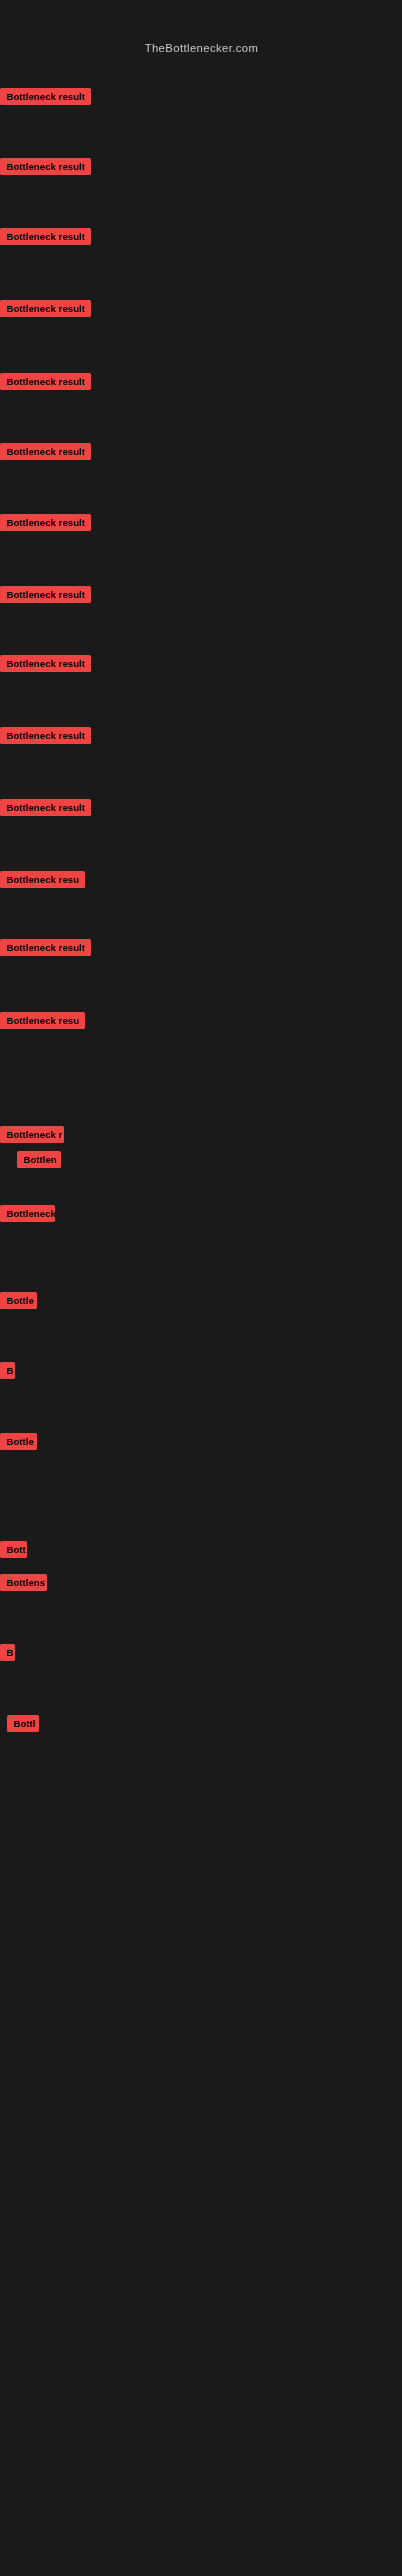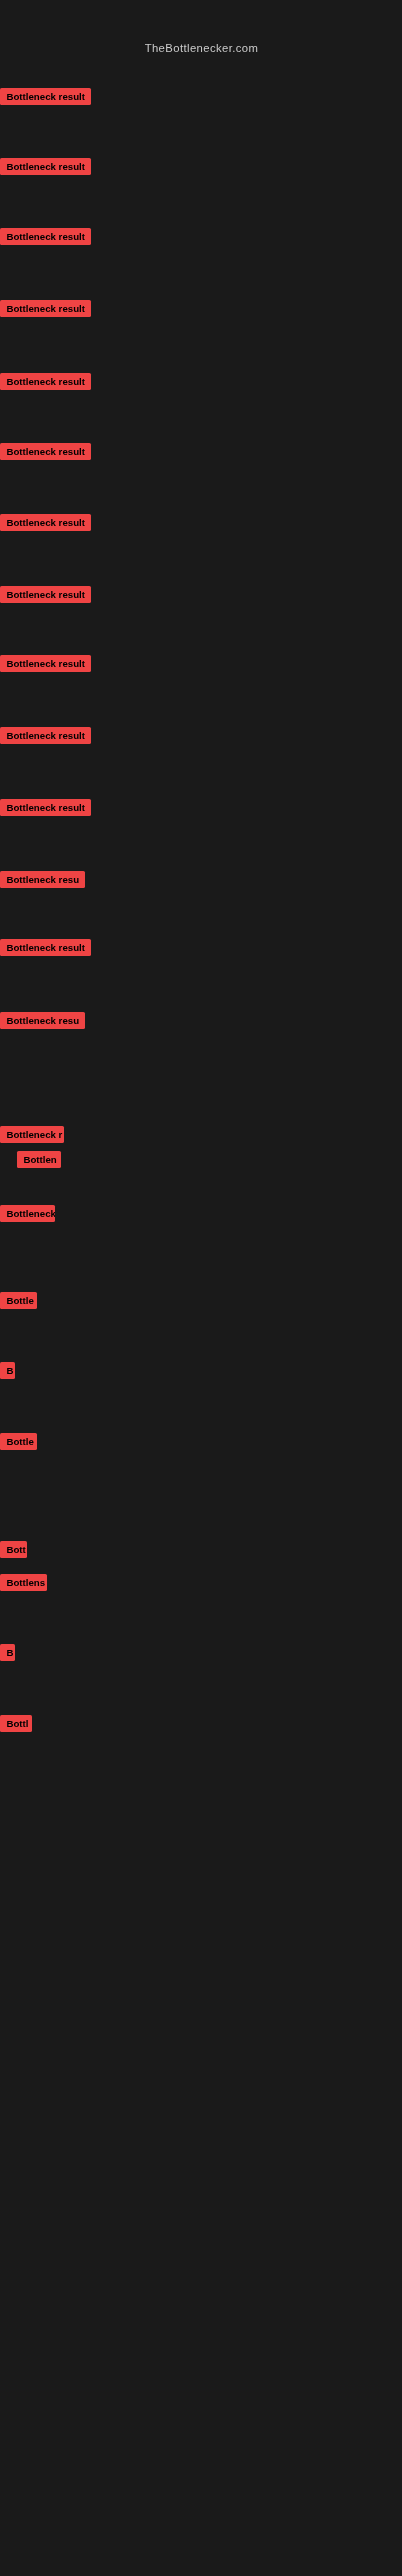--- a/index.html
+++ b/index.html
@@ -64,15 +64,15 @@
     <div class="bottleneck-item" style="top: 954px;"><span class="bottleneck-badge" style="max-width: 87px;">Bottleneck resu</span></div>
     <div class="bottleneck-item" style="top: 1068px;"><span class="bottleneck-badge" style="max-width: 64px;">Bottleneck r</span></div>
     <div class="bottleneck-item" style="top: 1093px; padding-left: 17px;"><span class="bottleneck-badge" style="max-width: 44px;">Bottlen</span></div>
     <div class="bottleneck-item" style="top: 1147px;"><span class="bottleneck-badge" style="max-width: 55px;">Bottleneck</span></div>
     <div class="bottleneck-item" style="top: 1234px;"><span class="bottleneck-badge" style="max-width: 37px;">Bottle</span></div>
     <div class="bottleneck-item" style="top: 1304px;"><span class="bottleneck-badge" style="max-width: 14.5px;">B</span></div>
     <div class="bottleneck-item" style="top: 1375px;"><span class="bottleneck-badge" style="max-width: 37px;">Bottle</span></div>
     <div class="bottleneck-item" style="top: 1445px; margin-top: 38px;"><span class="bottleneck-badge" style="max-width: 27px;">Bott</span></div>
     <div class="bottleneck-item" style="top: 1516px;"><span class="bottleneck-badge" style="max-width: 47px;">Bottlens</span></div>
     <div class="bottleneck-item" style="top: 1586px;"><span class="bottleneck-badge" style="max-width: 14.5px;">B</span></div>
-    <div class="bottleneck-item" style="top: 1657px;"><span class="bottleneck-badge" style="max-width: 32px;">Bottl</span></div>
+    <div class="bottleneck-item" style="top: 1657px; padding-left: 7px;"><span class="bottleneck-badge" style="max-width: 32px;">Bottl</span></div>
   </div>
 
 
 </body></html>

